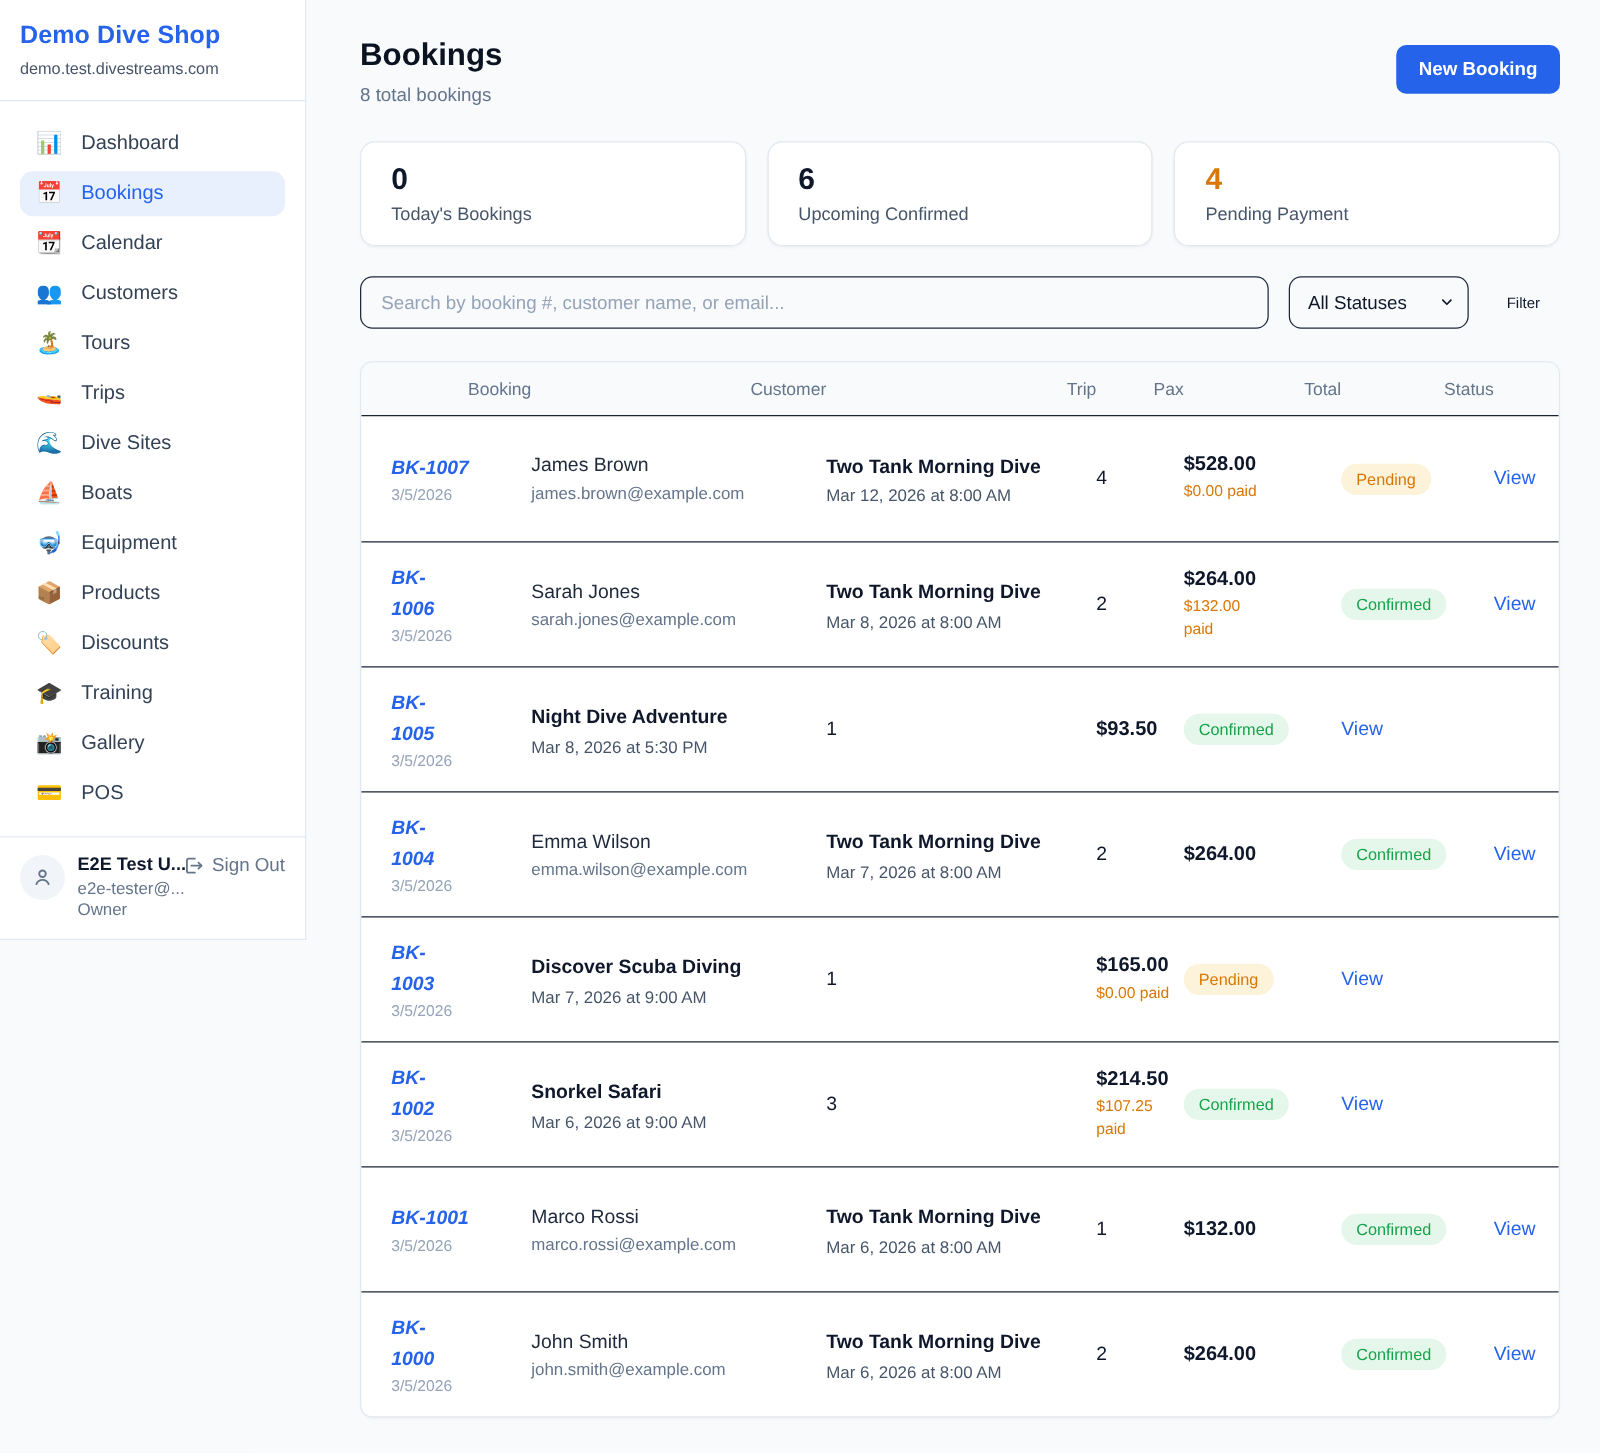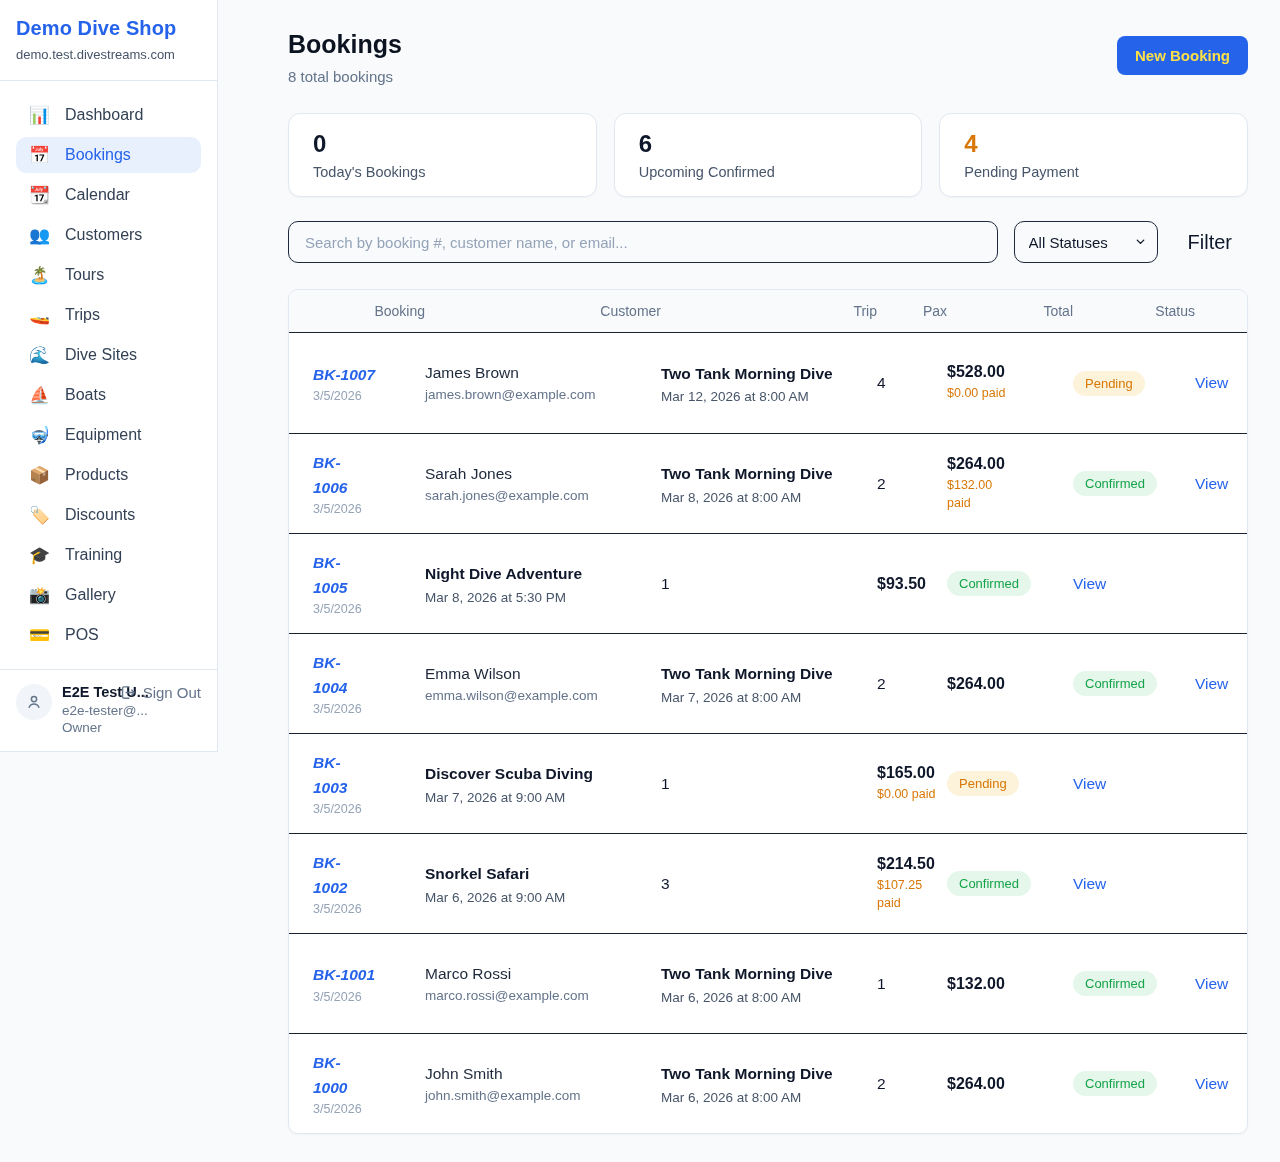--- a/index.html
+++ b/index.html
@@ -7,21 +7,21 @@
   body {
     font-family:"Liberation Sans", sans-serif;
     background:#f8fafc;
     color:#0f172a;
     overflow:hidden;
     position:relative;
   }
 
   
   .sidebar {
-    position:absolute; left:0; top:0; width:218px;
+    position:absolute; left:0; top:0; width:245px;
     background:#ffffff;
     border-right:1px solid #e2e8f0;
     border-bottom:1px solid #e2e8f0;
   }
   .sidebar-header { padding:17px 16px 18px 16px; border-bottom:1px solid #e2e8f0; }
   .brand { color:#2563eb; font-size:20px; font-weight:800; letter-spacing:.1px; }
   .brand-domain { margin-top:7px; font-size:13px; color:#475569; }
 
   .nav { padding:16px 16px; display:flex; flex-direction:column; gap:4px; }
   .nav-item {
@@ -52,21 +52,21 @@
     color:#64748b; font-size:15px; cursor:pointer; white-space:nowrap;
   }
 
   
   .main { margin-left:255px; padding:30px 32px 32px 33px; }
 
   .page-header { display:flex; justify-content:space-between; align-items:flex-start; }
   .page-title { font-size:25px; font-weight:800; color:#0b1220; }
   .page-subtitle { margin-top:9px; font-size:15px; color:#64748b; }
   .btn-primary {
-    background:#2563eb; color:#fde047; border:none; border-radius:8px;
+    background:#2563eb; color:#ffffff; border:none; border-radius:8px;
     font-family:inherit; font-size:15px; font-weight:600;
     padding:11px 18px; margin-top:6px; cursor:pointer;
   }
 
   .stats { display:grid; grid-template-columns:repeat(3,1fr); gap:17px; margin-top:28px; }
   .stat-card {
     background:#fff; border:1px solid #e2e8f0; border-radius:12px;
     padding:17px 24px 18px 24px; height:84px;
     box-shadow:0 1px 2px rgba(15,23,42,.04);
   }
@@ -81,21 +81,21 @@
   }
   .search-input::placeholder { color:#94a3b8; }
   .select-wrap { position:relative; }
   .status-select {
     height:42px; width:144px; background:transparent;
     border:1.5px solid #1e293b; border-radius:10px;
     padding:0 30px 0 14px; font-family:inherit; font-size:15px; color:#0f172a;
     appearance:none; -webkit-appearance:none; cursor:pointer;
   }
   .select-chevron { position:absolute; right:11px; top:14px; pointer-events:none; color:#0f172a; }
-  .filter-label { font-size:20px; color:#0f172a; background:none; border:none;
+  .filter-label { font-size:12px; color:#0f172a; background:none; border:none;
     font-family:inherit; margin:0 16px 0 14px; cursor:pointer; }
 
   
   .table-card {
     margin-top:26px; background:#fff;
     border:1px solid #e2e8f0; border-radius:10px; overflow:hidden;
     box-shadow:0 1px 2px rgba(15,23,42,.04);
   }
   .t-grid {
     display:grid;

